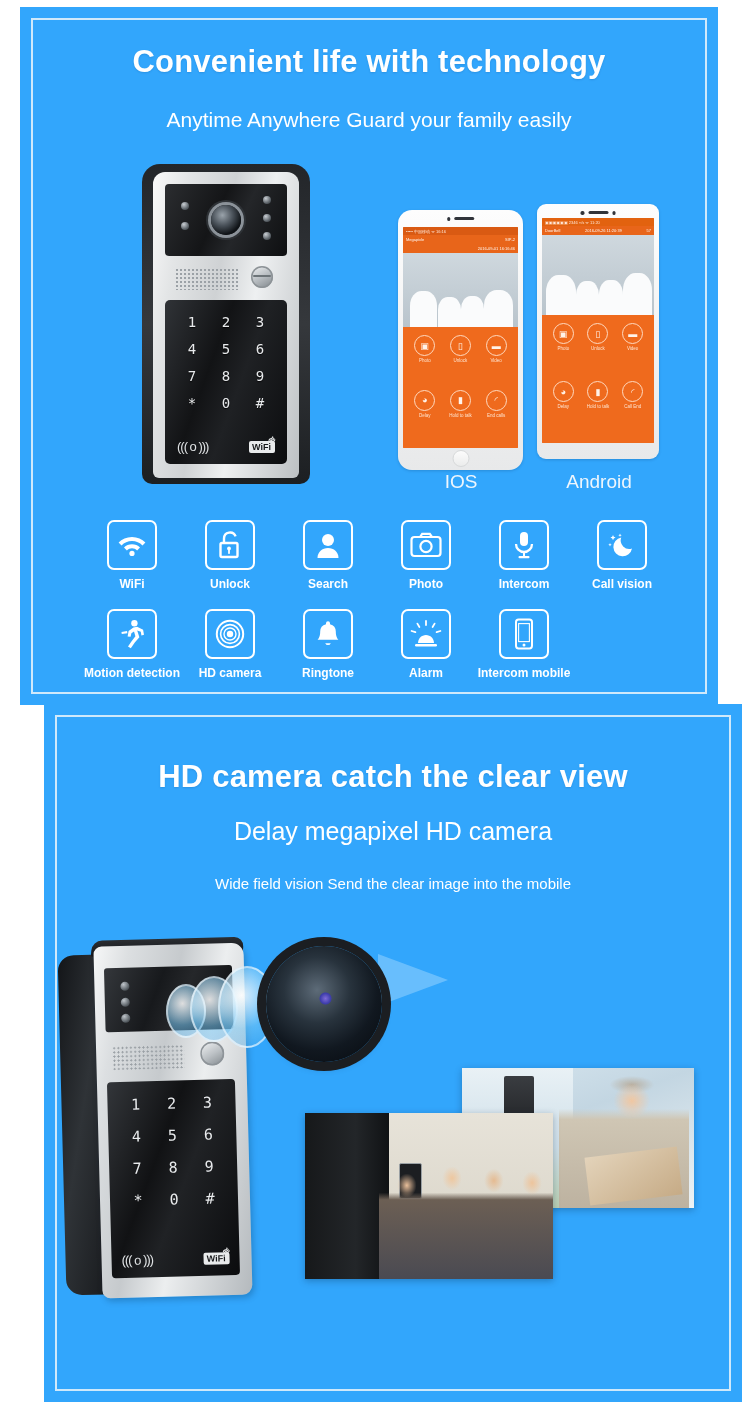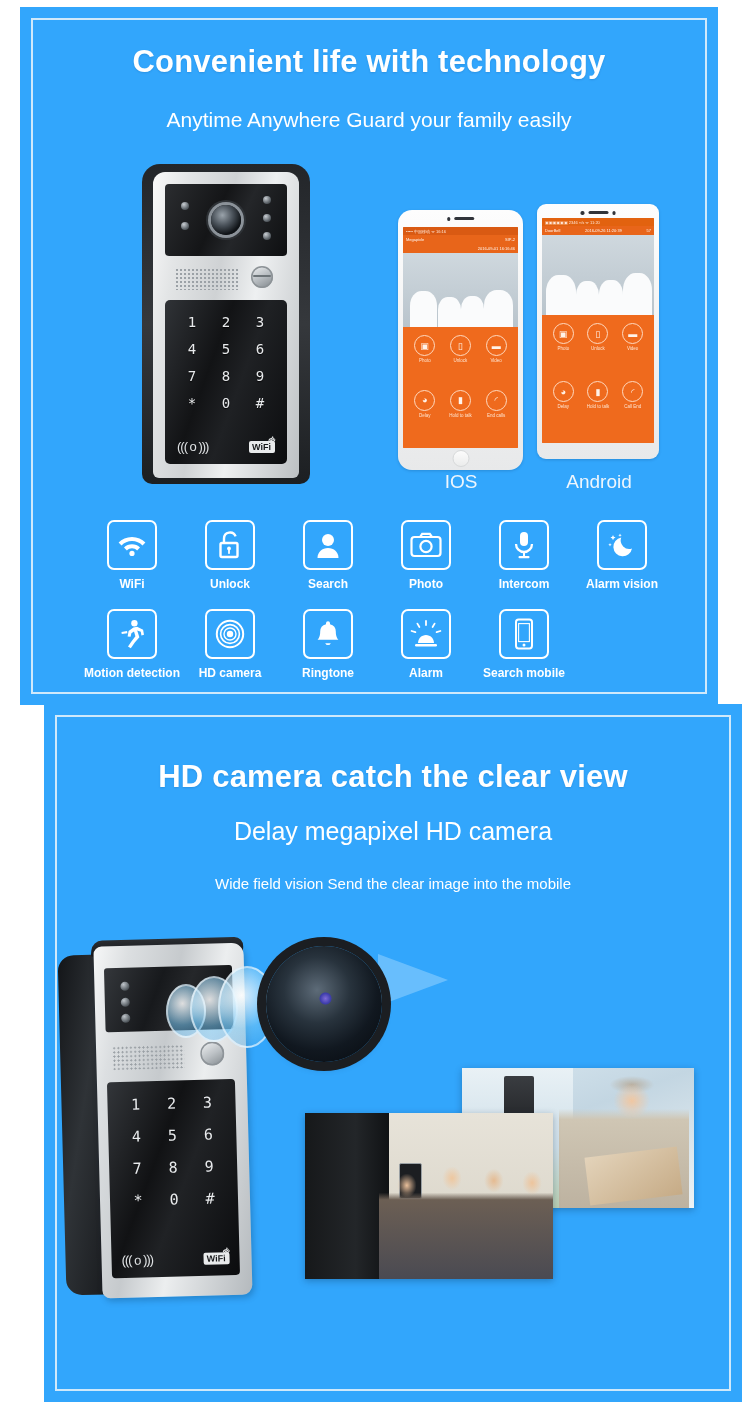--- a/index.html
+++ b/index.html
@@ -588,21 +588,21 @@
 
         <div class="feature">
           <div class="feat-box">
             <svg width="30" height="26" viewBox="0 0 30 26">
               <path d="M25 16.6a8.6 8.6 0 0 1-10.8-11A9.4 9.4 0 1 0 25 16.6z" fill="#fff"></path>
               <path d="M6 3l.8 1.8L8.6 5.6 6.8 6.4 6 8.2 5.2 6.4 3.4 5.6l1.8-.8z" fill="#fff"></path>
               <path d="M13 1.6l.5 1.2 1.2.5-1.2.5-.5 1.2-.5-1.2-1.2-.5 1.2-.5z" fill="#fff"></path>
               <path d="M3 11l.5 1.2 1.2.5-1.2.5L3 14.4l-.5-1.2-1.2-.5 1.2-.5z" fill="#fff"></path>
             </svg>
           </div>
-          <div class="feat-lbl">Alarm vision</div>
+          <div class="feat-lbl">Call vision</div>
         </div>
 
         <div class="feature">
           <div class="feat-box">
             <svg width="26" height="30" viewBox="0 0 26 30">
               <circle cx="15.4" cy="4.2" r="3.2" fill="#fff"></circle>
               <path d="M14.4 8.4 9.6 12l-1 5.4 3 .4.8-3.6 2.6-1.6 1.4 4.6-4 5.2-3.4 5 2.8 1.8 4-5.6 4.6-5.4-2.2-6.6 3.6 1.2.6 3.6 2.6-.6-.9-5-6-3z" fill="#fff"></path>
               <path d="M8.2 13.2 2.6 14" stroke="#fff" stroke-width="2.2" fill="none"></path>
             </svg>
           </div>
@@ -643,21 +643,21 @@
         </div>
 
         <div class="feature">
           <div class="feat-box">
             <svg width="22" height="32" viewBox="0 0 22 32">
               <rect x="3" y="1.4" width="16" height="29" rx="2.6" fill="none" stroke="#fff" stroke-width="2"></rect>
               <rect x="5.6" y="5.6" width="10.8" height="18" fill="none" stroke="#fff" stroke-width="1.1"></rect>
               <circle cx="11" cy="27" r="1.5" fill="#fff"></circle>
             </svg>
           </div>
-          <div class="feat-lbl">Search mobile</div>
+          <div class="feat-lbl">Intercom mobile</div>
         </div>
 
       </div>
     </div>
   </section>
 
   <section class="panel" id="panel-two">
     <div class="panel-inner">
       <h1 class="h1 p2-title">HD camera catch the clear view</h1>
       <h2 class="h2 p2-sub">Delay megapixel HD camera</h2>

